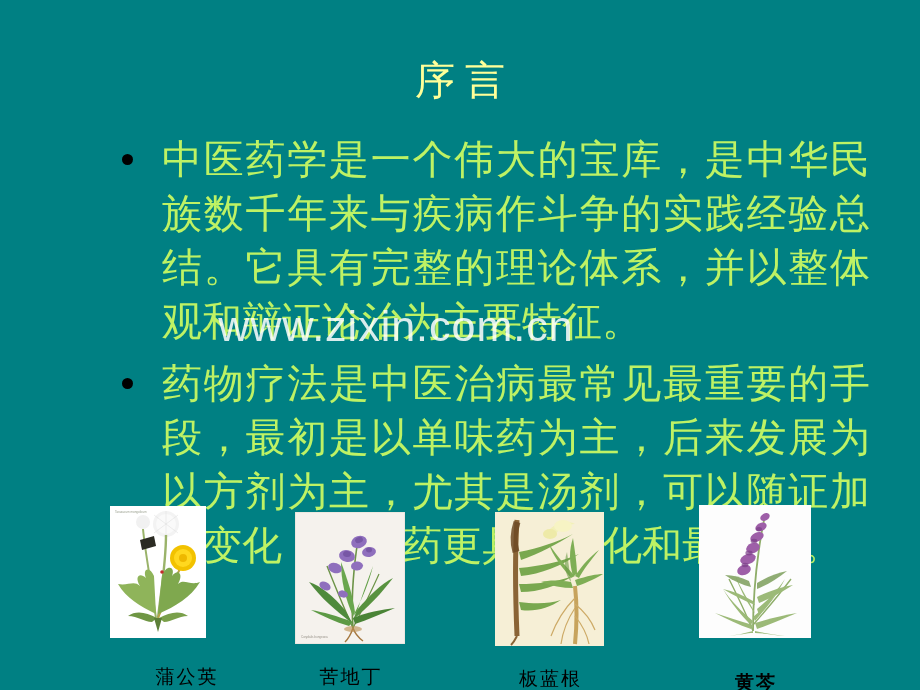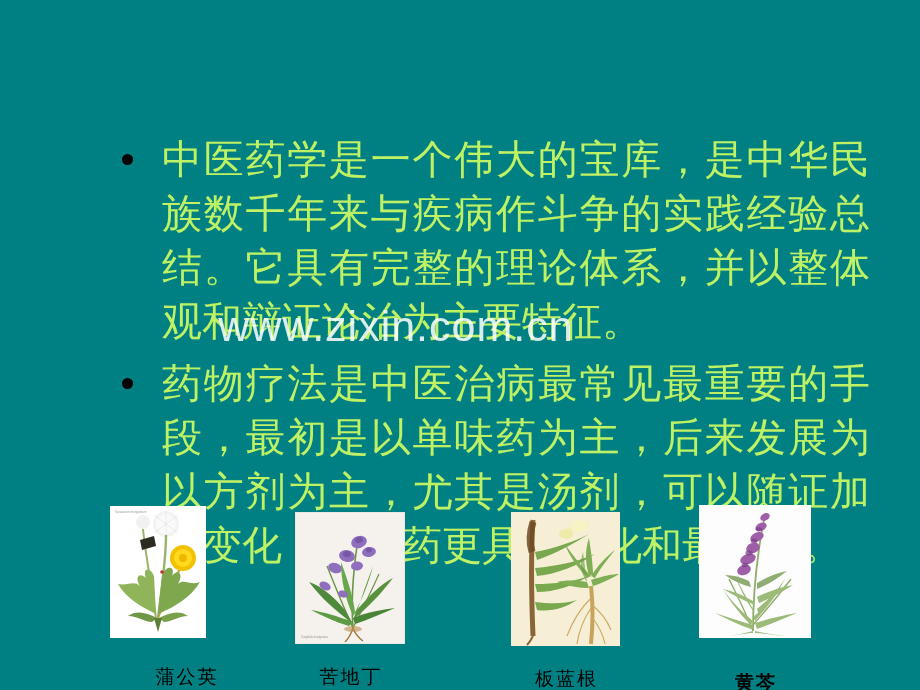--- a/index.html
+++ b/index.html
@@ -114,35 +114,36 @@
 
   
   #figure-1 { left: 110px; top: 6px; }
   #figure-1 .plate { width: 96px; height: 132px; background: #ffffff; }
   #figure-1 .caption { top: 160px; margin-left: 28px; }
 
   #figure-2 { left: 295px; top: 12px; text-align: right; }
   #figure-2 .plate { width: 110px; height: 132px; background: #f4f1ec; }
   #figure-2 .caption { top: 154px; }
 
-  #figure-3 { left: 495px; top: 12px; margin-left: 16px; }
+  #figure-3 { left: 495px; top: 12px; }
   #figure-3 .plate { width: 109px; height: 134px; background: #f5efd8; }
   #figure-3 .caption { top: 156px; }
 
   #figure-4 { left: 699px; top: 5px; }
   #figure-4 .plate { width: 112px; height: 133px; background: #fdfdfd; }
   #figure-4 .caption { top: 167px; font-weight: bold; }
 
   .plate svg { display: block; width: 100%; height: 100%; }
 </style>
 </head>
 <body>
 
 <div id="slide">
 
+  <h1 id="slide-title">序言</h1>
 
   <div id="body-text">
 
     <div class="bullet-row">
       <span class="bullet-dot"></span>
       <span class="bullet-text">中医药学是一个伟大的宝库，是中华民族数千年来与疾病作斗争的实践经验总结。它具有完整的理论体系，并以整体观和辩证论治为主要特征。</span>
     </div>
 
     <div class="bullet-row">
       <span class="bullet-dot"></span>

